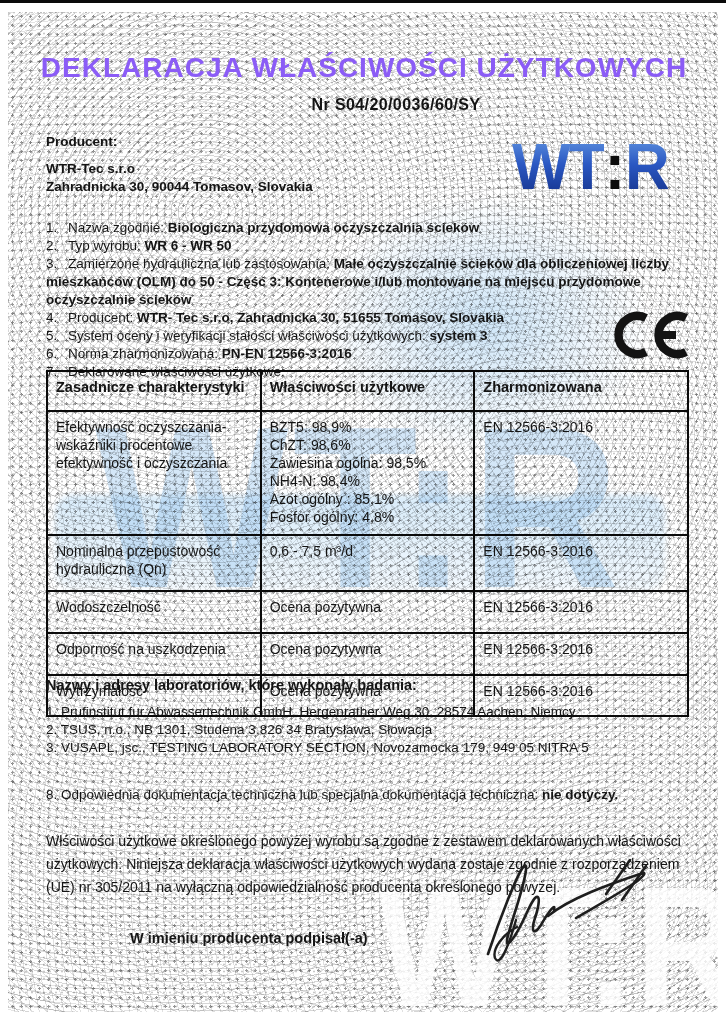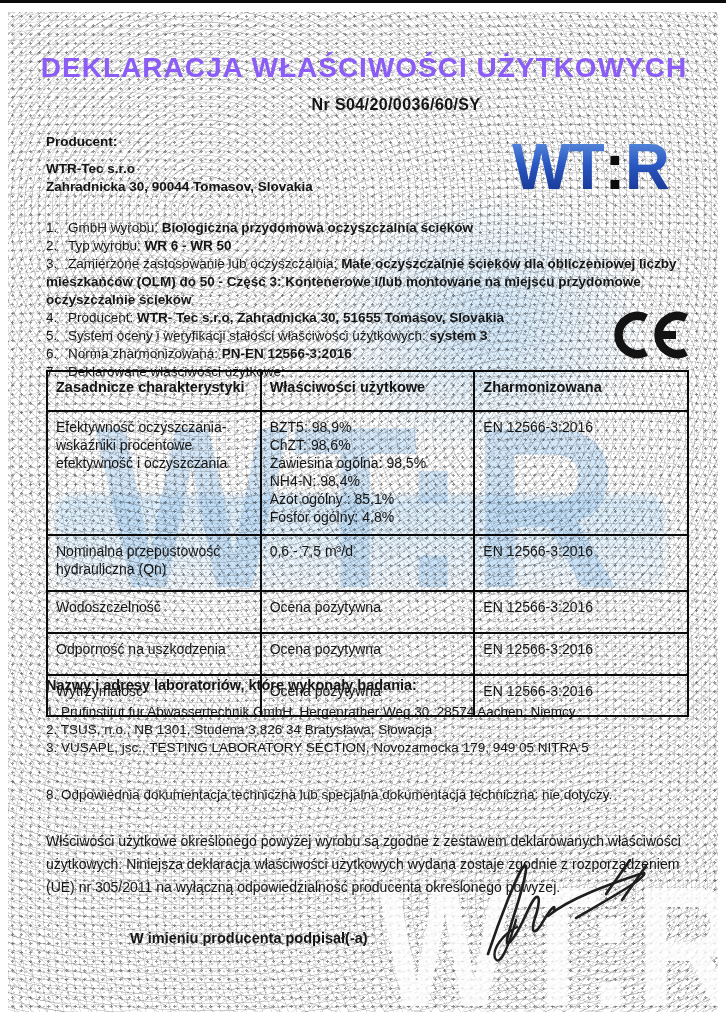--- a/index.html
+++ b/index.html
@@ -99,21 +99,21 @@
   }
   table.perf th{font-weight:700;font-size:14.5px;height:26px;}
   table.perf tr.r0 td{height:110px;}
   table.perf tr.r1 td{height:42px;}
   table.perf tr.r2 td{height:28px;}
   table.perf tr.r3 td{height:28px;}
   table.perf tr.r4 td{height:27px;}
   .labs{left:46px;top:676px;width:644px;font-size:13.5px;line-height:18px;}
   .labs .head{font-weight:700;font-size:14.5px;margin-bottom:9px;}
   .item8{left:46px;top:786px;width:648px;font-size:13.5px;line-height:18px;}
-  .item8 b{font-weight:400;}
+  .item8 b{font-weight:700;}
   .decl{left:46px;top:816px;width:652px;font-size:14px;line-height:23px;}
   .siglabel{left:130px;top:930px;font-size:14.5px;font-weight:700;}
   .signature{left:458px;top:848px;z-index:4;}
 </style>
 </head>
 <body>
 
 <div class="page">
 
   <div class="abs topline"></div>
@@ -131,23 +131,23 @@
     <div>Producent:</div>
     <div class="name">WTR-Tec s.r.o</div>
     <div>Zahradnicka 30, 90044 Tomasov, Slovakia</div>
   </div>
 
   <div class="abs content logo">
     <span class="blue">WT</span><span class="colon">:</span><span class="blue">R</span>
   </div>
 
   <div class="abs content items">
-    <div class="item"><span class="num">1.</span><span class="lbl">GmbH wyrobu: </span><span class="val">Biologiczna przydomowa oczyszczalnia ścieków</span></div>
+    <div class="item"><span class="num">1.</span><span class="lbl">Nazwa zgodnie: </span><span class="val">Biologiczna przydomowa oczyszczalnia ścieków</span></div>
     <div class="item"><span class="num">2.</span><span class="lbl">Typ wyrobu: </span><span class="val">WR 6 - WR 50</span></div>
-    <div class="item"><span class="num">3.</span><span class="lbl">Zamierzone zastosowanie lub oczyszczalnia: </span><span class="val">Małe oczyszczalnie ścieków dla obliczeniowej liczby mieszkańców (OLM) do 50 - Część 3: Kontenerowe i/lub montowane na miejscu przydomowe oczyszczalnie ścieków</span></div>
+    <div class="item"><span class="num">3.</span><span class="lbl">Zamierzone hydrauliczna lub zastosowania: </span><span class="val">Małe oczyszczalnie ścieków dla obliczeniowej liczby mieszkańców (OLM) do 50 - Część 3: Kontenerowe i/lub montowane na miejscu przydomowe oczyszczalnie ścieków</span></div>
     <div class="item"><span class="num">4.</span><span class="lbl">Producent: </span><span class="val">WTR- Tec s.r.o, Zahradnicka 30, 51655 Tomasov, Slovakia</span></div>
     <div class="item"><span class="num">5.</span><span class="lbl">System oceny i weryfikacji stałości właściwości użytkowych: </span><span class="val">system 3</span></div>
     <div class="item"><span class="num">6.</span><span class="lbl">Norma zharmonizowana: </span><span class="val">PN-EN 12566-3:2016</span></div>
     <div class="item"><span class="num">7.</span><span class="lbl">Deklarowane właściwości użytkowe:</span><span class="val"></span></div>
   </div>
 
   <div class="abs content ce" aria-label="CE">
     <svg width="76" height="50" viewBox="0 0 76 48">
       <path d="M34,7 A19,19 0 1,0 34,41" fill="none" stroke="#131313" stroke-width="8.5"></path>
       <path d="M74,7 A19,19 0 1,0 74,41" fill="none" stroke="#131313" stroke-width="8.5"></path>

